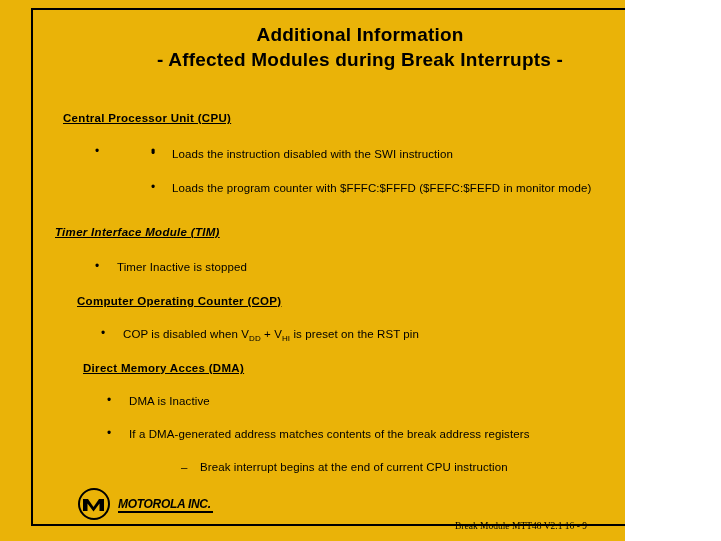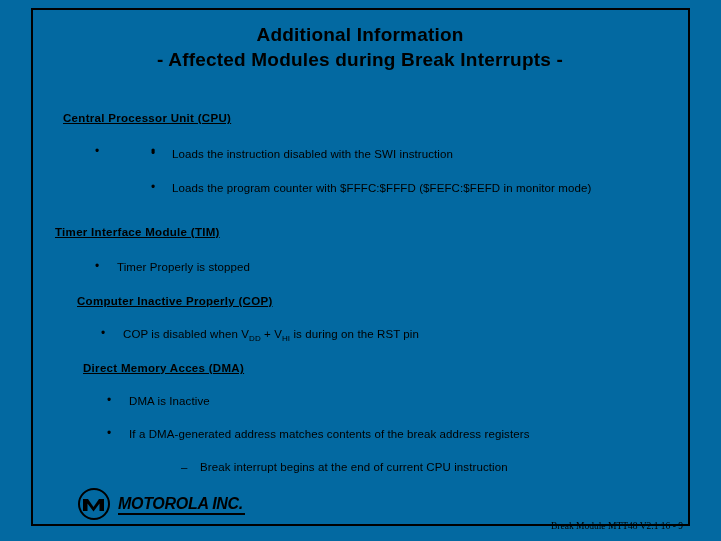--- a/index.html
+++ b/index.html
@@ -5,23 +5,23 @@
   html, body {
     margin: 0;
     padding: 0;
     background: #ffffff;
   }
   body {
     font-family: "Liberation Sans", sans-serif;
   }
   .slide {
     position: relative;
-    width: 721px;
+    width: 625px;
     height: 541px;
-    background: #0369a1;
+    background: #eab308;
     overflow: hidden;
   }
   .frame {
     position: absolute;
     left: 31px;
     top: 8px;
     width: 659px;
     height: 518px;
     border: 2px solid #000000;
     box-sizing: border-box;
@@ -131,21 +131,21 @@
     height: 32px;
     border-radius: 50%;
     border: 2.5px solid #000;
     position: relative;
     box-sizing: border-box;
   }
   .logo-mark svg { display: block; }
   .logo-text {
     margin-left: 8px;
     font-family: "Liberation Sans", sans-serif;
-    font-size: 16px;
+    font-size: 12px;
     font-weight: bold;
     font-style: italic;
     letter-spacing: -0.3px;
     color: #000;
     position: relative;
   }
   .logo-text::after {
     content: "";
     position: absolute;
     left: 0;
@@ -194,36 +194,36 @@
     <div class="bullet-l2" style="margin-top:22px;">
       <span class="dot">•</span>
       <span>Loads the instruction disabled with the SWI instruction</span>
     </div>
 
     <div class="bullet-l2" style="margin-top:22px;">
       <span class="dot">•</span>
       <span>Loads the program counter with $FFFC:$FFFD ($FEFC:$FEFD in monitor mode)</span>
     </div>
 
-    <div class="row indent-heading-2" style="margin-top:28px;">
+    <div class="row indent-heading-2" style="margin-top:28px;font-style:italic;">
       <span class="heading">Timer Interface Module  (TIM)</span>
     </div>
 
     <div class="bullet-l1" style="margin-top:21px;">
       <span class="dot">•</span>
-      <span>Timer Properly is stopped</span>
+      <span>Timer Inactive is stopped</span>
     </div>
 
     <div class="row indent-heading-3" style="margin-top:18px;">
-      <span class="heading">Computer Inactive Properly (COP)</span>
+      <span class="heading">Computer Operating Counter (COP)</span>
     </div>
 
     <div class="bullet-l1" style="margin-top:19px; padding-left:68px;">
       <span class="dot" style="left:46px;">•</span>
-      <span>COP is disabled when V</span><sub>DD</sub><span> + V</span><sub>HI</sub><span> is during on the RST pin</span>
+      <span>COP is disabled when V</span><sub>DD</sub><span> + V</span><sub>HI</sub><span> is preset on the RST pin</span>
     </div>
 
     <div class="row indent-heading-4" style="margin-top:18px;">
       <span class="heading">Direct Memory Acces (DMA)</span>
     </div>
 
     <div class="bullet-l1" style="margin-top:19px; padding-left:74px;">
       <span class="dot" style="left:52px;">•</span>
       <span>DMA is Inactive</span>
     </div>

